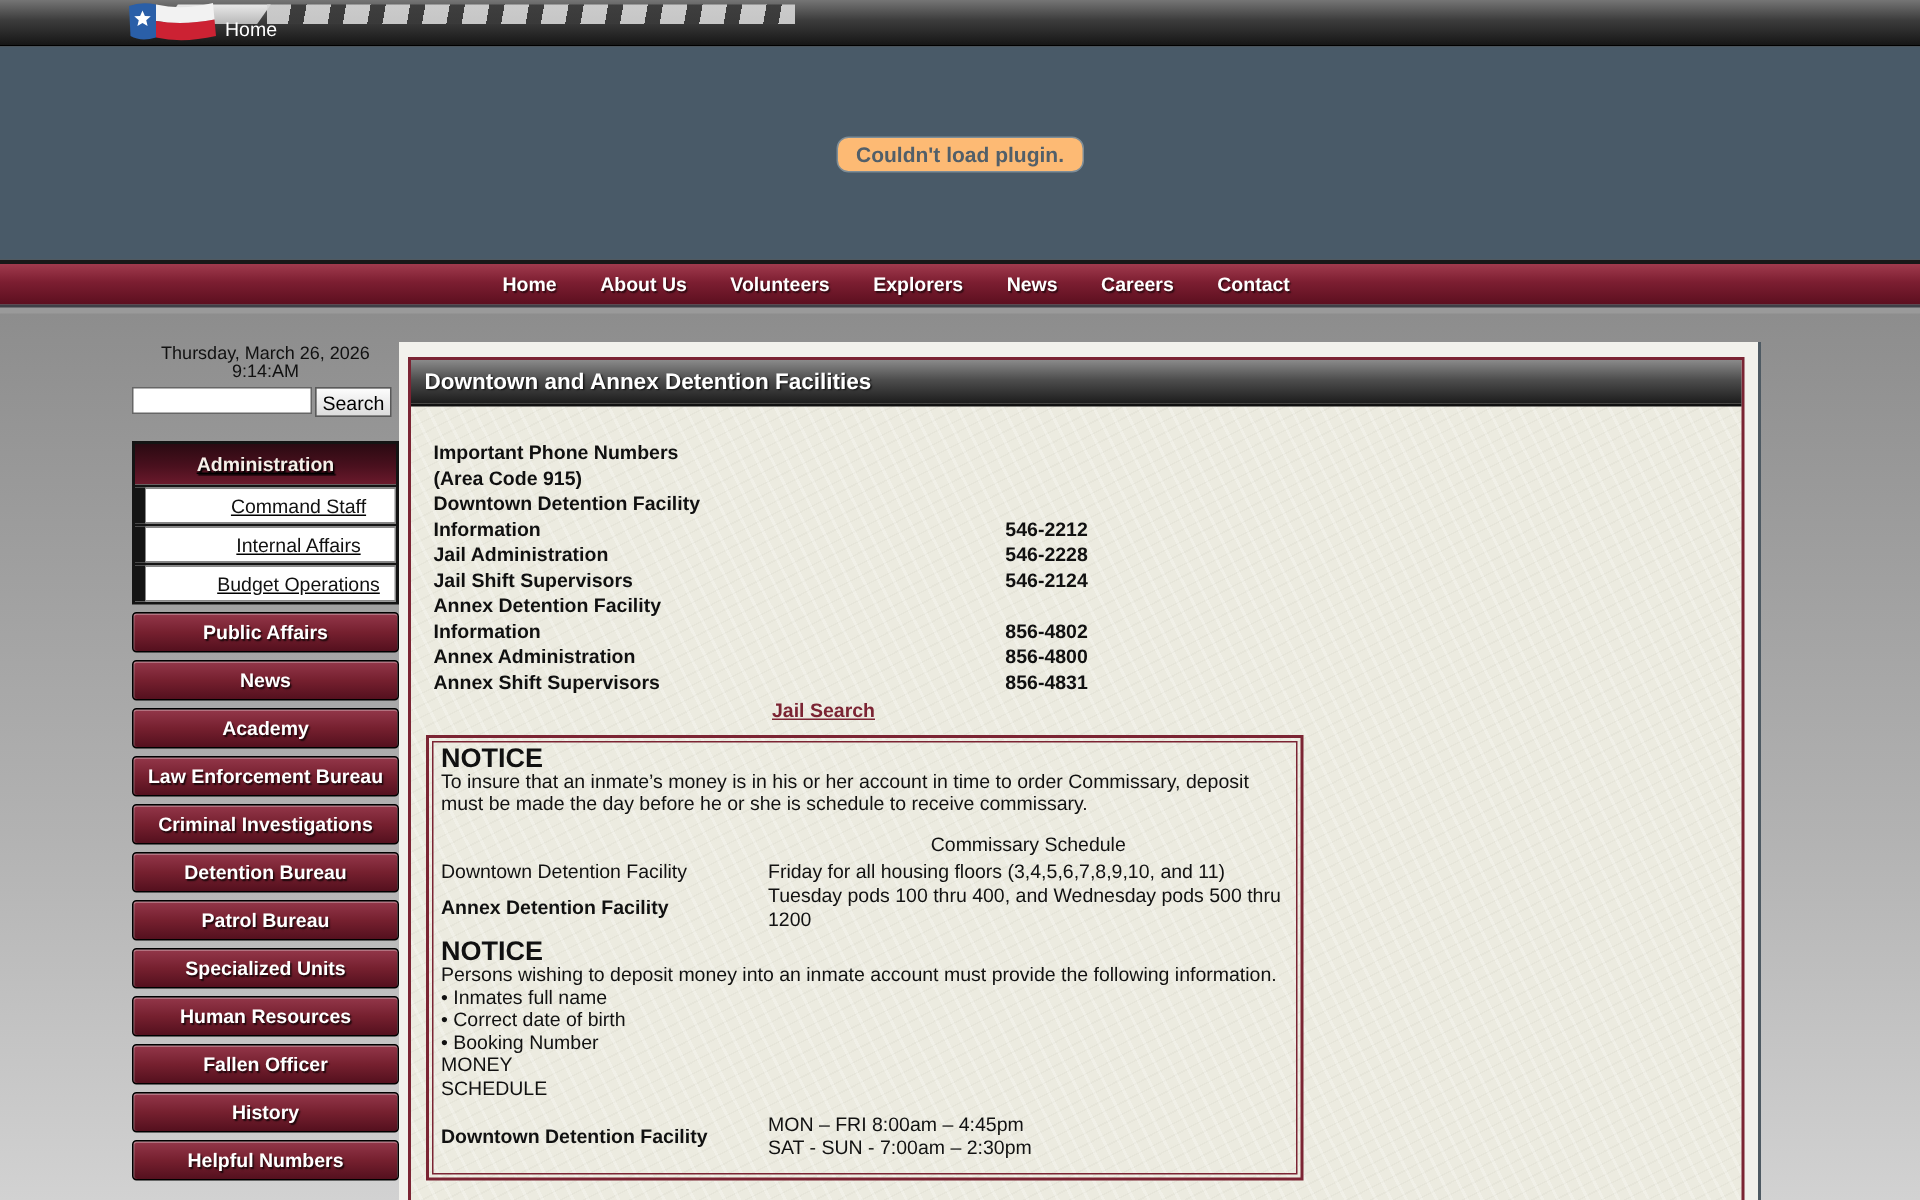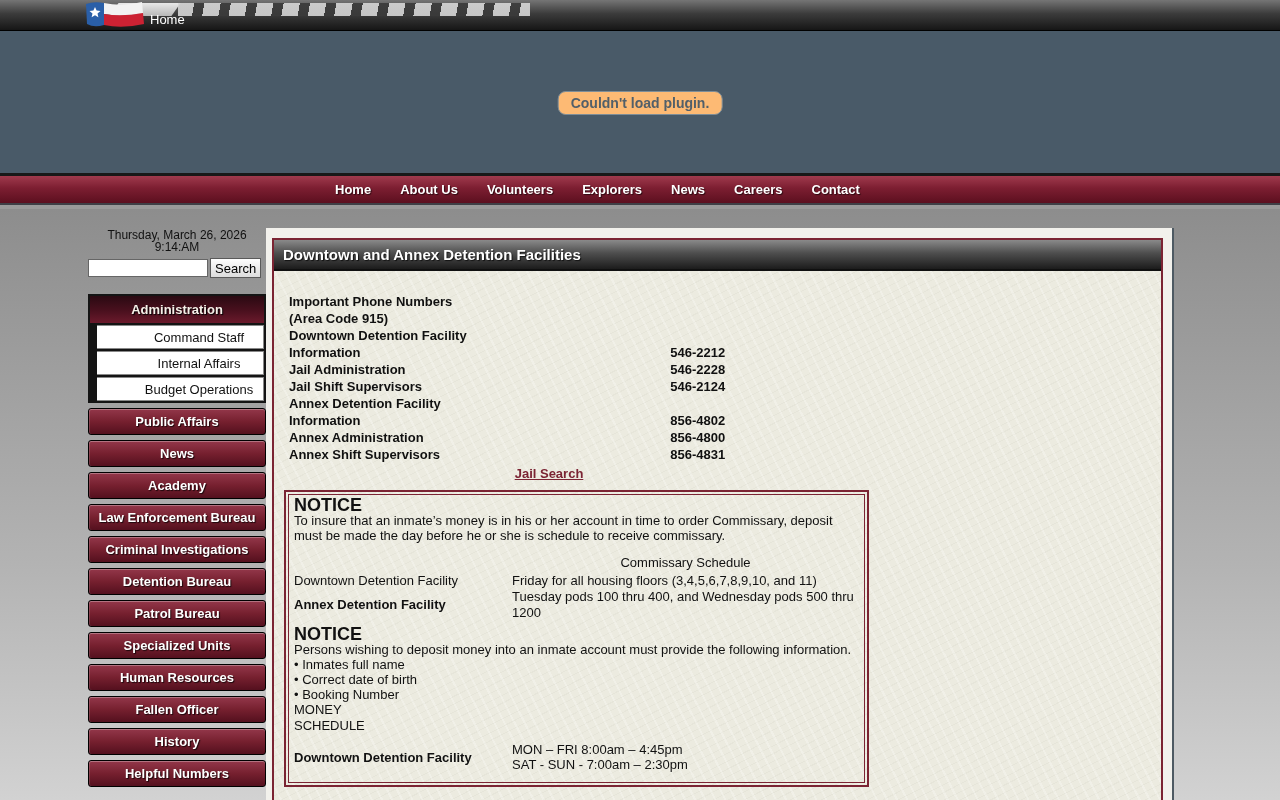--- a/index.html
+++ b/index.html
@@ -35,28 +35,28 @@
   
   .page { position:absolute; top:209px; left:0; right:0; bottom:0;
     background:linear-gradient(to bottom,#8d8d8d 0%,#b3b3b3 60%,#d2d2d2 100%); }
 
   .container { position:absolute; left:266px; top:19px; width:908px; bottom:0;
     background:#f2f1ec; border-right:2px solid #4e5a63; }
 
   
   .sidebar { position:absolute; left:88px; top:20px; width:178px; }
   .date-line { text-align:center; font-size:12px; color:#111; line-height:12px; }
-  .search-row { margin-top:5px; display:flex; align-items:center; }
+  .search-row { margin-top:5px; display:flex; align-items:flex-start; }
   .search-input { width:120px; height:18px; border:1px solid #666; background:#fff; font-size:12px; padding:0 2px; }
   .search-btn { margin-left:2px; height:20px; font-size:13px; color:#000;
     background:linear-gradient(#fdfdfd,#dcdcdc); border:1px solid #5a5a5a; padding:0 4px; cursor:pointer;
     font-family:"Liberation Sans", sans-serif; }
 
   .menu { margin-top:16px; }
-  .menu-group { border:2px solid #141414; }
+  .menu-group { border:2px solid #141414;text-decoration:underline; }
   .menu-header { height:27px; display:flex; align-items:center; justify-content:center;
     background:linear-gradient(to bottom,#2a0a12 0%,#4a101e 55%,#6b1a2c 100%);
     color:#f5efe8; font-weight:bold; font-size:13px; cursor:pointer;
     text-shadow:1px 1px 1px #000; }
   .menu-sub { display:flex; height:26px; border-top:2px solid #141414; background:#fff; cursor:pointer; }
   .menu-sub .strip { width:7px; background:#141414; }
   .menu-sub .sub-label { flex:1; display:flex; align-items:center; justify-content:center;
     font-size:13px; color:#111; border:1px solid #888; border-left:none;padding-left:38px; }
   .menu-btn { margin-top:5px; height:27px; display:flex; align-items:center; justify-content:center;
     background:linear-gradient(to bottom,#93374a 0%,#76202f 50%,#54101e 100%);

